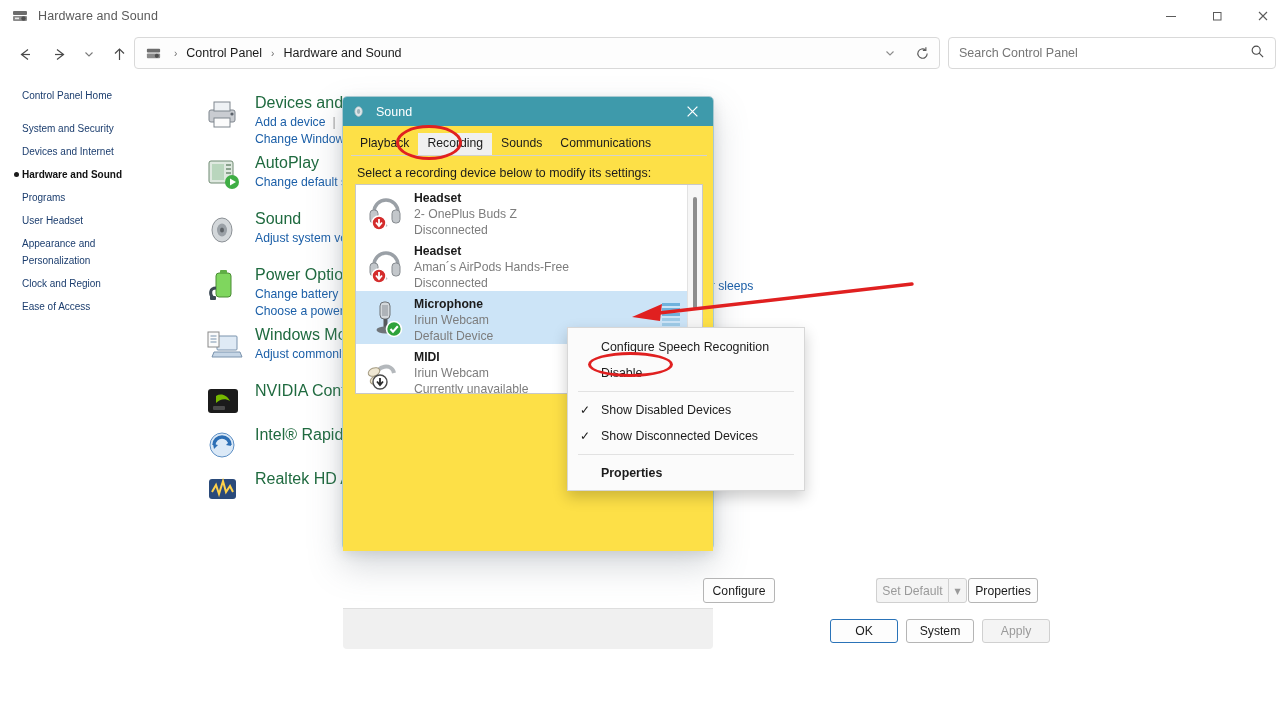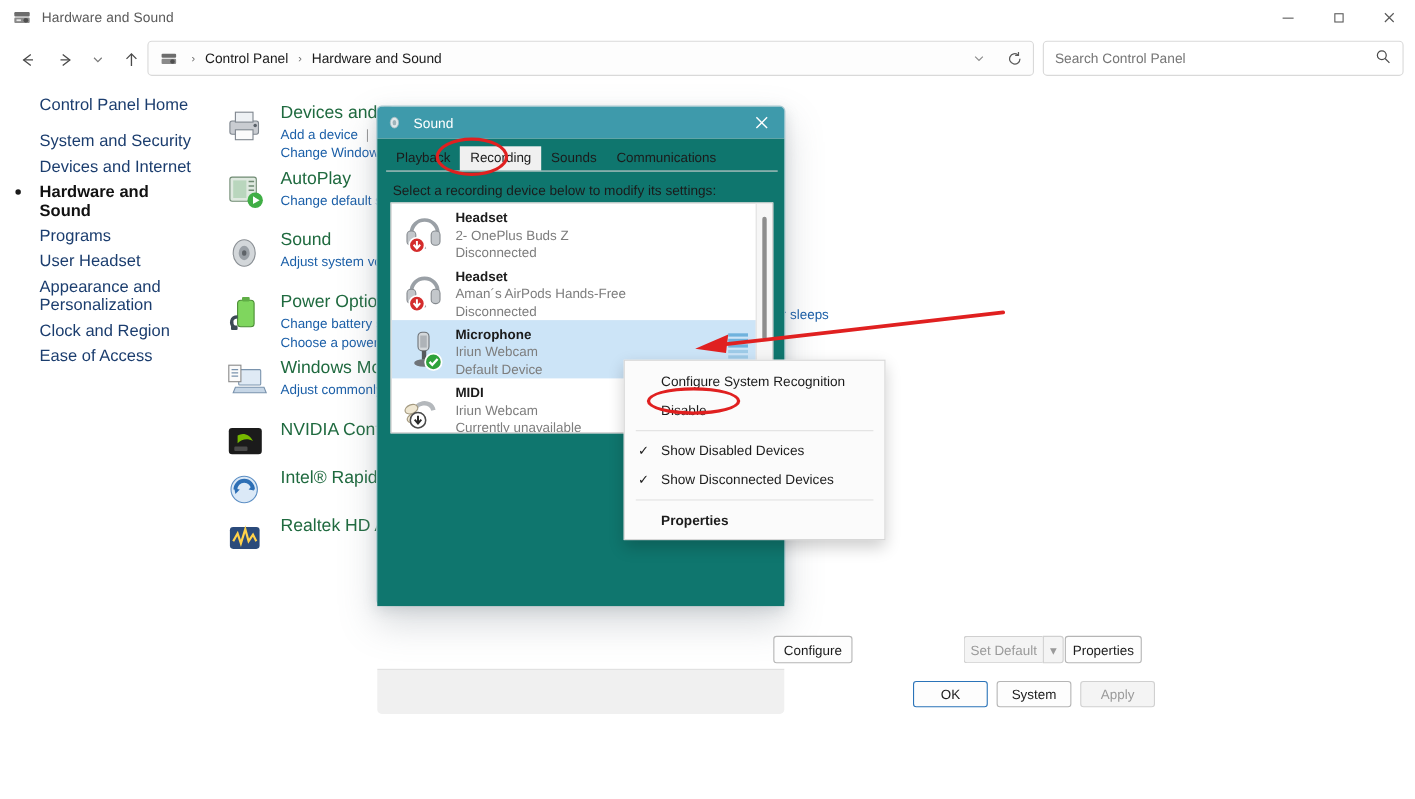--- a/index.html
+++ b/index.html
@@ -53,21 +53,21 @@
     position:absolute; left:948px; top:37px; width:328px; height:32px;
     border:1px solid #d9d9d9; border-radius:4px; background:#ffffff;
     display:flex; align-items:center;
   }
   .searchbox .ph { margin-left:10px; color:#767676; font-size:12.5px; }
   .searchbox .mag { margin-left:auto; margin-right:10px; color:#4a4a4a; }
 
   
   #leftnav { position:absolute; left:0; top:84px; width:195px; height:600px; }
   .nav-item {
-    position:relative; padding:3px 0 3px 36px; font-size:15px; color:#1b3d6e;
+    position:relative; padding:3px 0 3px 22px; font-size:10px; color:#1b3d6e;
     line-height:17px; width:180px;
   }
   .nav-item.current { color:#111; font-weight:bold; }
   .nav-bullet {
     position:absolute; left:14px; top:9px; width:5px; height:5px; border-radius:50%;
     background:#1b1b1b;
   }
   .nav-gap { height:10px; }
 
   
@@ -89,21 +89,21 @@
     height:29px; background:#3e9aab; color:#ffffff; display:flex; align-items:center;
     border-radius:4px 4px 0 0;
   }
   .snd-title .sico { margin-left:9px; width:16px; height:16px; }
   .snd-title .stext { margin-left:8px; font-size:12.5px; }
   .snd-title .sclose {
     margin-left:auto; width:42px; height:29px; display:flex; align-items:center;
     justify-content:center; font-size:15px; color:#fff; border-radius:0 4px 0 0;
   }
 
-  .snd-body { position:relative; height:425px; background:#0f766e; }
+  .snd-body { position:relative; height:425px; background:#fde047; }
 
   .tabstrip {
     position:absolute; left:8px; top:8px; width:356px; height:22px;
     display:flex; align-items:flex-end; border-bottom:1px solid #d2d2d2;
   }
   .tab {
     font-size:12.2px; color:#1b1b1b; padding:2px 9px 4px 9px; line-height:16px;
   }
   .tab.active { background:#f0f0f0; }
 
@@ -476,21 +476,21 @@
 
   <div class="snd-sep"></div>
   <div class="snd-footer"></div>
   <div class="btn" id="btn-ok">OK</div>
   <div class="btn" id="btn-cancel">System</div>
   <div class="btn disabled" id="btn-apply">Apply</div>
 </div>
 
 <div id="ctxmenu">
     <div class="ctxitem">
-      <span>Configure System Recognition</span>
+      <span>Configure Speech Recognition</span>
     </div>
     <div class="ctxitem">
       <span>Disable</span>
     </div>
     <div class="ctxdiv"></div>
     <div class="ctxitem">
       <span class="chk">✓</span>
       <span>Show Disabled Devices</span>
     </div>
     <div class="ctxitem">

